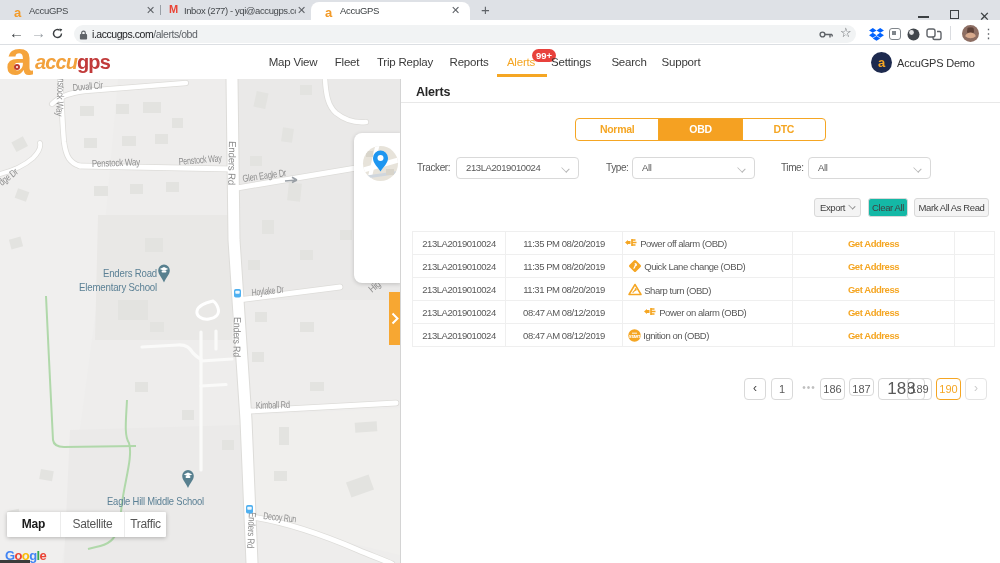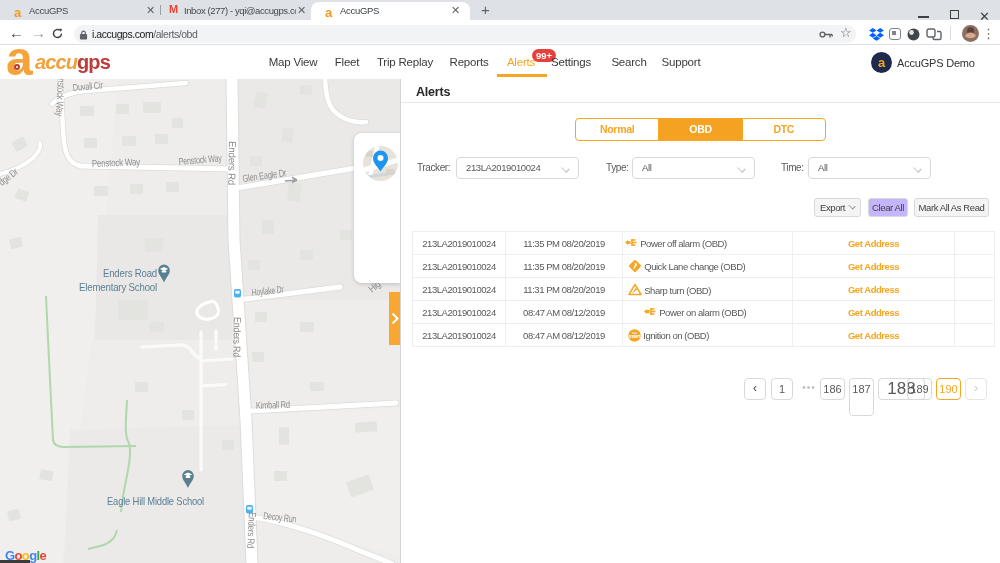--- a/index.html
+++ b/index.html
@@ -229,20 +229,27 @@
 
 <g>
 <rect x="234" y="289" width="7" height="8.5" rx="1.8" fill="#4fb0f0"></rect>
 <rect x="235.3" y="290.8" width="4.4" height="3" rx="0.7" fill="#fff" opacity=".9"></rect>
 <rect x="246" y="505" width="7" height="8.5" rx="1.8" fill="#4fb0f0"></rect>
 <rect x="247.3" y="506.8" width="4.4" height="3" rx="0.7" fill="#fff" opacity=".9"></rect>
 </g>
 </svg>
 <div class="abs" style="left:0;top:481px;width:30px;height:3px;background:#3b3b3b;"></div>
 
+<div class="abs" style="left:7px;top:433px;height:25px;background:#fff;box-shadow:0 1px 4px rgba(0,0,0,.25);border-radius:1px;display:flex;">
+<div style="width:53px;text-align:center;font-size:12px;font-weight:bold;letter-spacing:-0.2px;color:#1a1a1a;line-height:25px;">Map</div>
+<div style="width:1px;background:#ececec;"></div>
+<div style="width:63px;text-align:center;font-size:12px;letter-spacing:-0.3px;color:#565656;line-height:25px;">Satellite</div>
+<div style="width:1px;background:#ececec;"></div>
+<div style="width:41px;text-align:center;font-size:12px;letter-spacing:-0.3px;color:#565656;line-height:25px;">Traffic</div>
+</div>
 
 <div class="abs" style="left:5px;top:469px;font-size:13px;font-weight:bold;letter-spacing:-0.6px;"><span style="color:#4285f4">G</span><span style="color:#ea4335">o</span><span style="color:#fbbc05">o</span><span style="color:#4285f4">g</span><span style="color:#34a853">l</span><span style="color:#ea4335">e</span></div>
 </div>
 
 <div class="abs" style="left:354px;top:133px;width:47px;height:150px;background:#fff;border-radius:8px 0 0 8px;box-shadow:0 1px 4px rgba(0,0,0,.18);"></div>
 <svg class="abs" style="left:362px;top:145px;" width="37" height="37" viewBox="0 0 37 37">
 <defs>
       <clipPath id="cp1">
         <circle cx="18.5" cy="18.5" r="17.5"></circle>
       </clipPath>
@@ -275,21 +282,21 @@
 </div>
 
 <div class="abs" style="left:417px;top:162px;font-size:10px;letter-spacing:-0.4px;color:#595959;">Tracker:</div>
 <div class="abs" style="left:456px;top:157px;width:123px;height:22px;border:1px solid #d9d9d9;border-radius:4px;box-sizing:border-box;font-size:9.5px;letter-spacing:-0.4px;color:#595959;line-height:20px;padding-left:9px;">213LA2019010024<span style="position:absolute;right:9px;top:7px;width:6px;height:6px;border-right:1.2px solid #b5b5b5;border-bottom:1.2px solid #b5b5b5;transform:rotate(45deg) scaleY(0.7);"></span></div>
 <div class="abs" style="left:606px;top:162px;font-size:10px;letter-spacing:-0.4px;color:#595959;">Type:</div>
 <div class="abs" style="left:632px;top:157px;width:123px;height:22px;border:1px solid #d9d9d9;border-radius:4px;box-sizing:border-box;font-size:9.5px;letter-spacing:-0.4px;color:#595959;line-height:20px;padding-left:9px;">All<span style="position:absolute;right:9px;top:7px;width:6px;height:6px;border-right:1.2px solid #b5b5b5;border-bottom:1.2px solid #b5b5b5;transform:rotate(45deg) scaleY(0.7);"></span></div>
 <div class="abs" style="left:781px;top:162px;font-size:10px;letter-spacing:-0.4px;color:#595959;">Time:</div>
 <div class="abs" style="left:808px;top:157px;width:123px;height:22px;border:1px solid #d9d9d9;border-radius:4px;box-sizing:border-box;font-size:9.5px;letter-spacing:-0.4px;color:#595959;line-height:20px;padding-left:9px;">All<span style="position:absolute;right:9px;top:7px;width:6px;height:6px;border-right:1.2px solid #b5b5b5;border-bottom:1.2px solid #b5b5b5;transform:rotate(45deg) scaleY(0.7);"></span></div>
 
 <div class="abs" style="left:814px;top:198px;width:47px;height:19px;background:#f4f4f4;border:1px solid #d9d9d9;border-radius:3px;box-sizing:border-box;font-size:9.5px;letter-spacing:-0.4px;color:#404040;text-align:center;line-height:17px;">Export<span style="display:inline-block;margin-left:4px;width:5px;height:5px;border-right:1.2px solid #8c8c8c;border-bottom:1.2px solid #8c8c8c;transform:rotate(45deg) scaleY(0.7);position:relative;top:-2px;"></span></div>
-<div class="abs" style="left:868px;top:198px;width:40px;height:19px;background:#c4b5fd;border:1px solid #d9d9d9;border-radius:3px;box-sizing:border-box;font-size:9.5px;letter-spacing:-0.4px;color:#404040;text-align:center;line-height:17px;">Clear All</div>
+<div class="abs" style="left:868px;top:198px;width:40px;height:19px;background:#14b8a6;border:1px solid #d9d9d9;border-radius:3px;box-sizing:border-box;font-size:9.5px;letter-spacing:-0.4px;color:#404040;text-align:center;line-height:17px;">Clear All</div>
 <div class="abs" style="left:914px;top:198px;width:75px;height:19px;background:#f4f4f4;border:1px solid #d9d9d9;border-radius:3px;box-sizing:border-box;font-size:9.5px;letter-spacing:-0.4px;color:#404040;text-align:center;line-height:17px;">Mark All As Read</div>
 
 <div class="abs" style="left:412px;top:231px;width:582px;">
 <table style="border-collapse:collapse;width:582px;table-layout:fixed;font-size:9.5px;letter-spacing:-0.45px;color:#595959;white-space:nowrap;">
 <colgroup>
         <col style="width:93px">
         <col style="width:117px">
         <col style="width:170px">
         <col style="width:162px">
         <col style="width:40px">
@@ -347,17 +354,17 @@
 <td style="border:1px solid #efefef;"></td>
 </tr>
 </tbody>
     </table>
 </div>
 
 <div class="abs" style="left:744px;top:378px;width:22px;height:22px;border:1px solid #d9d9d9;border-radius:4px;box-sizing:border-box;text-align:center;line-height:19px;font-size:12px;color:#444;">‹</div>
 <div class="abs" style="left:771px;top:378px;width:22px;height:22px;border:1px solid #d9d9d9;border-radius:4px;box-sizing:border-box;text-align:center;line-height:20px;font-size:11px;color:#595959;">1</div>
 <div class="abs" style="left:798px;top:378px;width:22px;height:22px;text-align:center;line-height:20px;font-size:10px;color:#bfbfbf;letter-spacing:1px;">•••</div>
 <div class="abs" style="left:820px;top:378px;width:25px;height:22px;border:1px solid #d9d9d9;border-radius:4px;box-sizing:border-box;text-align:center;line-height:20px;font-size:11px;color:#595959;">186</div>
-<div class="abs" style="left:849px;top:378px;width:25px;height:38px;border:1px solid #d9d9d9;border-radius:4px;box-sizing:border-box;text-align:center;line-height:20px;font-size:11px;color:#595959;">187</div>
+<div class="abs" style="left:849px;top:378px;width:25px;height:18px;border:1px solid #d9d9d9;border-radius:4px;box-sizing:border-box;text-align:center;line-height:20px;font-size:11px;color:#595959;">187</div>
 <div class="abs" style="left:878px;top:378px;width:47px;height:22px;border:1px solid #d9d9d9;border-radius:4px;box-sizing:border-box;text-align:center;line-height:20px;font-size:17px;color:#595959;">188</div>
 <div class="abs" style="left:907px;top:378px;width:25px;height:22px;border:1px solid #d9d9d9;border-radius:4px;box-sizing:border-box;text-align:center;line-height:20px;font-size:11px;color:#595959;">189</div>
 <div class="abs" style="left:936px;top:378px;width:25px;height:22px;border:1px solid #f5a623;border-radius:4px;box-sizing:border-box;text-align:center;line-height:20px;font-size:11px;color:#f5a623;">190</div>
 <div class="abs" style="left:965px;top:378px;width:22px;height:22px;border:1px solid #e4e4e4;border-radius:4px;box-sizing:border-box;text-align:center;line-height:19px;font-size:12px;color:#ccc;">›</div>
 
 </body></html>

